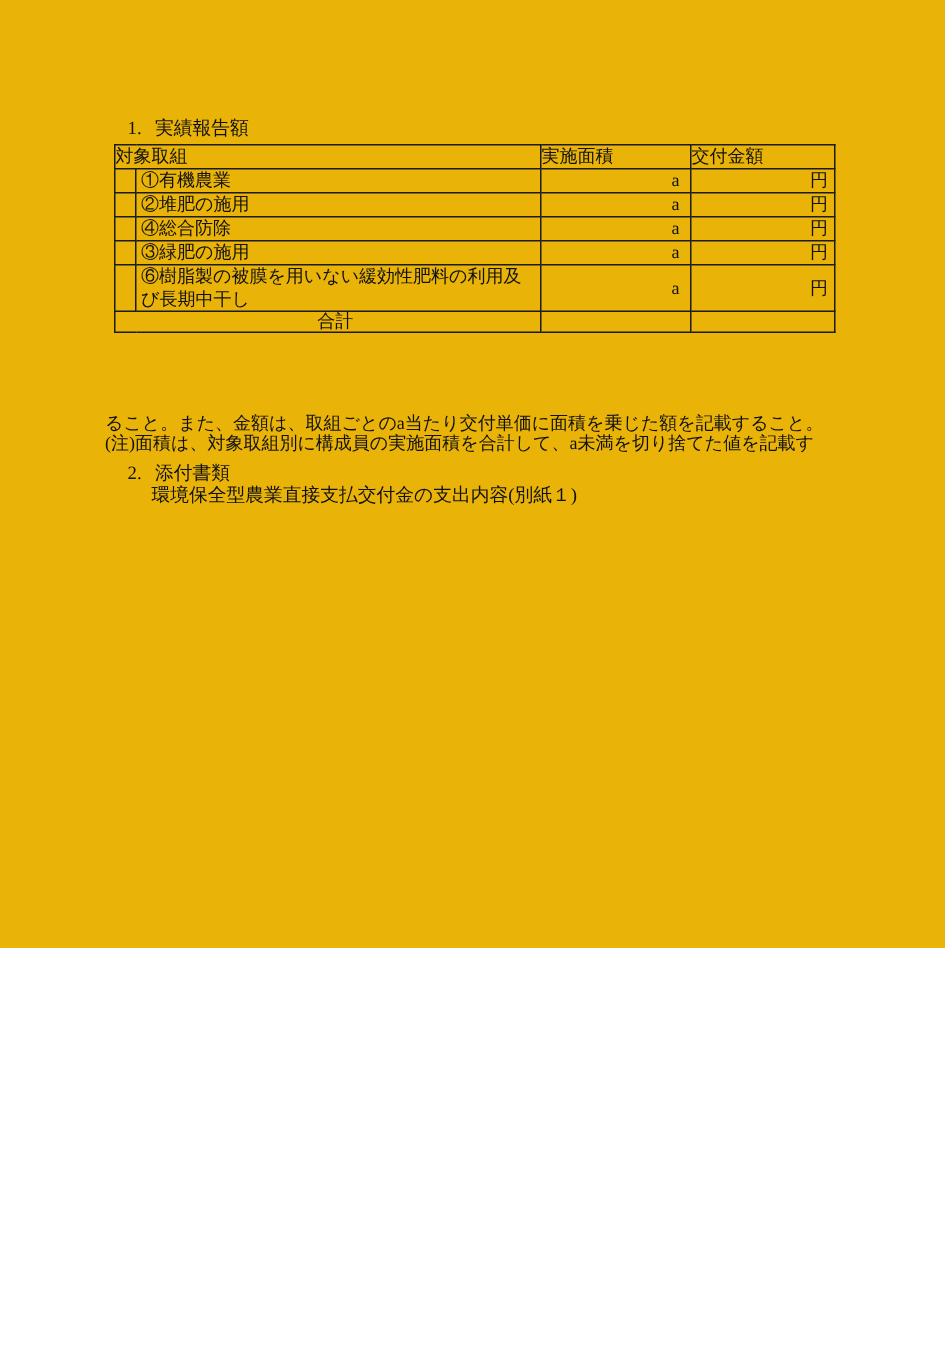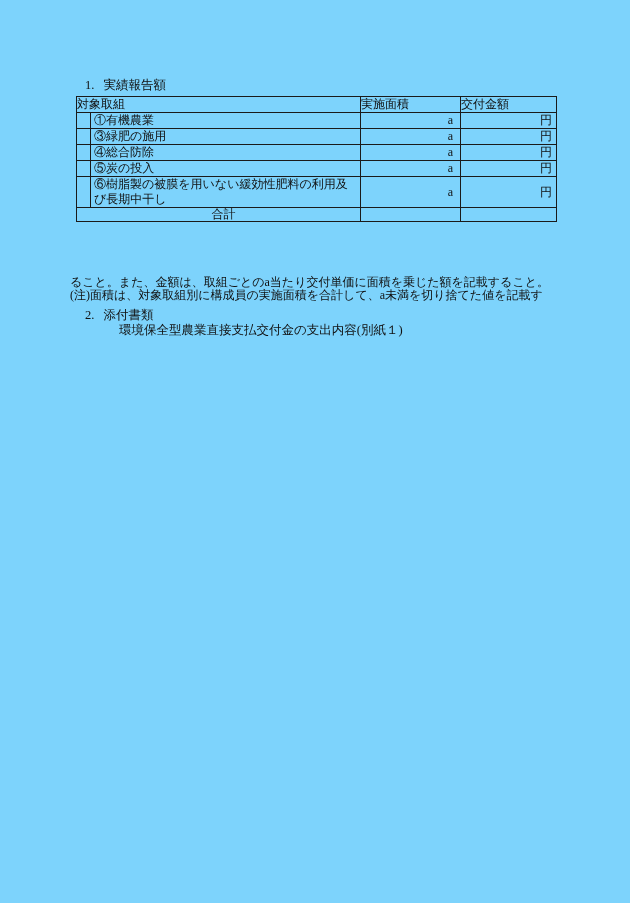--- a/index.html
+++ b/index.html
@@ -3,22 +3,22 @@
 <meta charset="utf-8">
 <style>
   html, body {
     margin: 0;
     padding: 0;
     background: #ffffff;
   }
   .page {
     position: relative;
     width: 630px;
-    height: 903px;
-    background: #7dd3fc;
+    height: 632px;
+    background: #eab308;
     color: #111111;
     font-family: "Liberation Serif", "DejaVu Serif", serif;
     overflow: hidden;
   }
   .heading {
     position: absolute;
     font-size: 12.5px;
     line-height: 15px;
     white-space: nowrap;
   }
@@ -67,21 +67,21 @@
   .note {
     position: absolute;
     left: 70px;
     top: 276px;
     font-size: 12px;
     line-height: 13px;
     white-space: nowrap;
   }
   .attachment {
     position: absolute;
-    left: 119px;
+    left: 101px;
     top: 323px;
     font-size: 12.5px;
     line-height: 15px;
     white-space: nowrap;
   }
 </style>
 </head>
 <body>
 
 <div class="page">
@@ -105,33 +105,33 @@
       </tr>
 
       <tr>
         <td class="stub"></td>
         <td class="lbl">①有機農業</td>
         <td class="num area">a</td>
         <td class="num amt">円</td>
       </tr>
       <tr>
         <td class="stub"></td>
-        <td class="lbl">③緑肥の施用</td>
+        <td class="lbl">②堆肥の施用</td>
         <td class="num area">a</td>
         <td class="num amt">円</td>
       </tr>
       <tr>
         <td class="stub"></td>
         <td class="lbl">④総合防除</td>
         <td class="num area">a</td>
         <td class="num amt">円</td>
       </tr>
       <tr>
         <td class="stub"></td>
-        <td class="lbl">⑤炭の投入</td>
+        <td class="lbl">③緑肥の施用</td>
         <td class="num area">a</td>
         <td class="num amt">円</td>
       </tr>
       <tr>
         <td class="stub"></td>
         <td class="lbl">⑥樹脂製の被膜を用いない緩効性肥料の利用及び長期中干し</td>
         <td class="num area">a</td>
         <td class="num amt">円</td>
       </tr>
 

